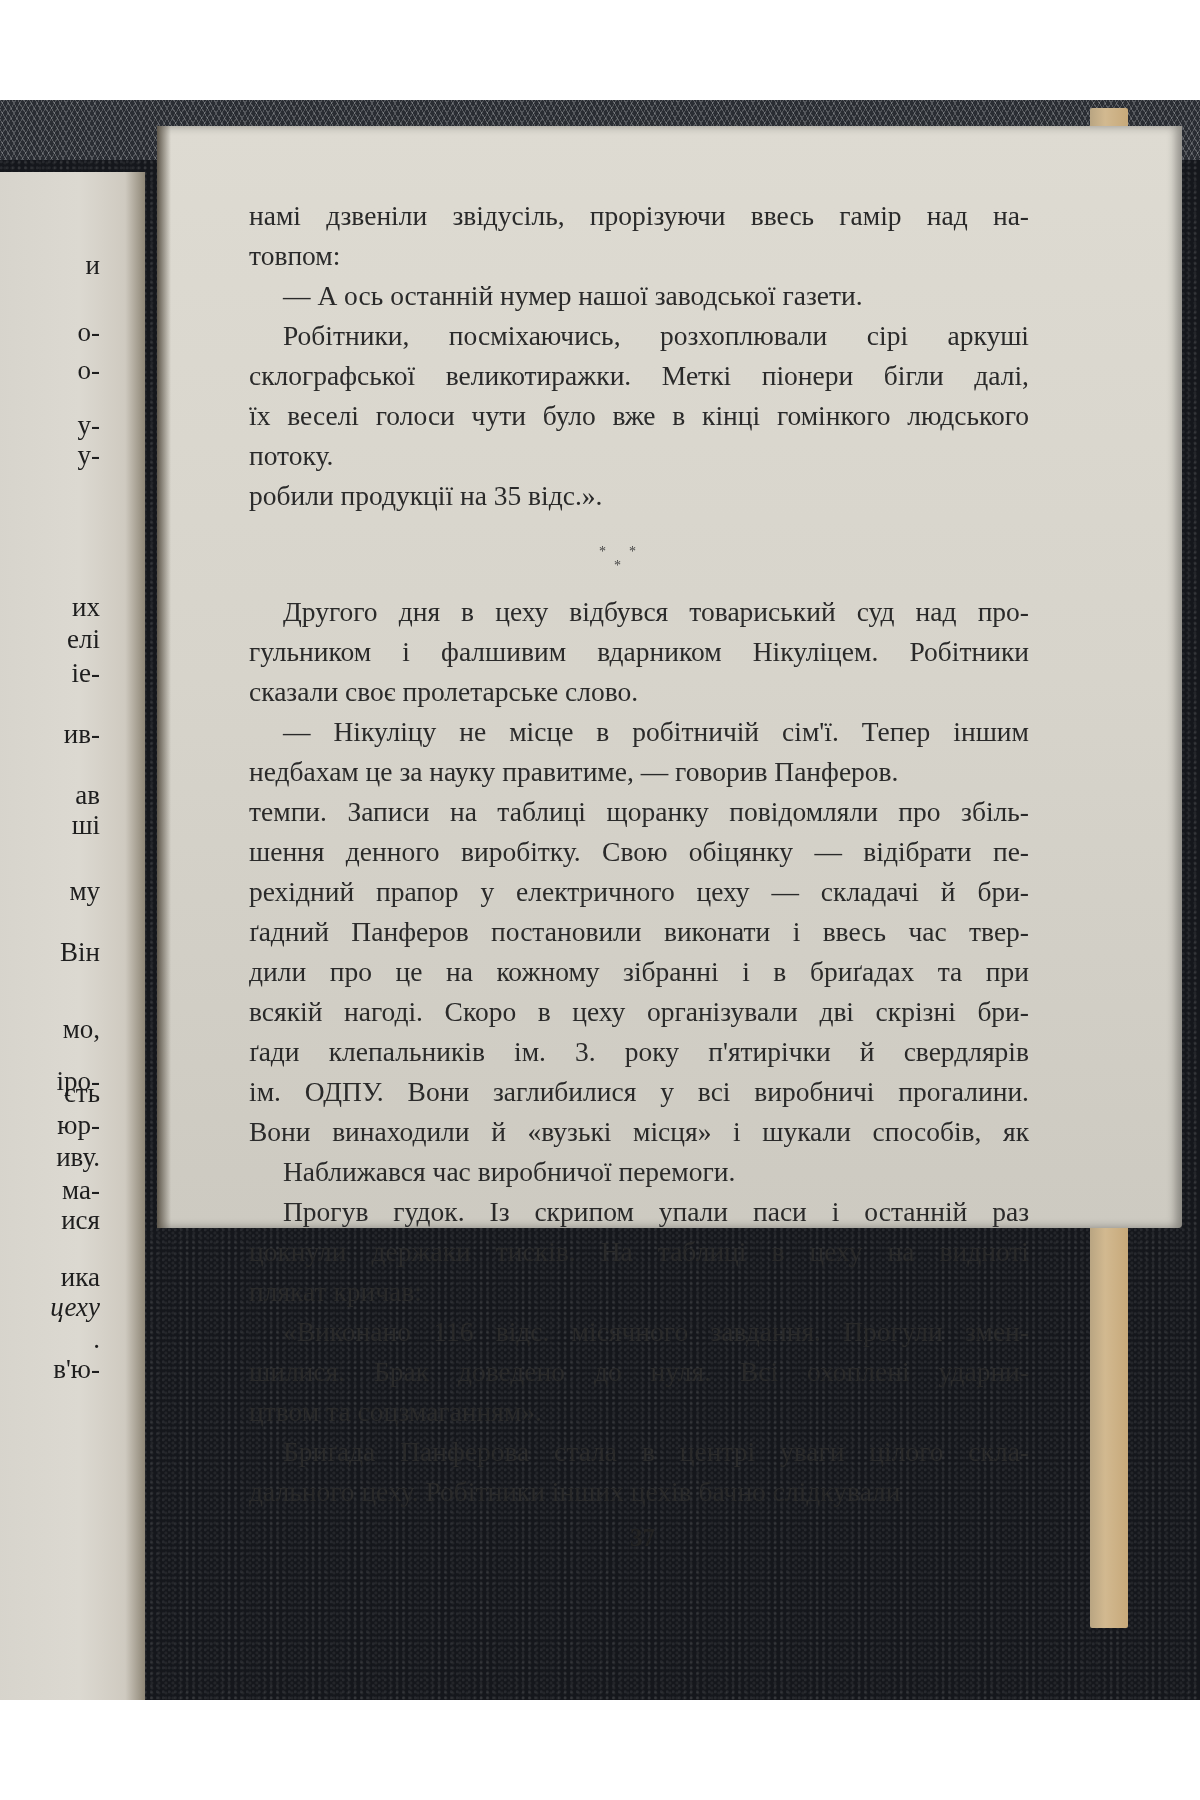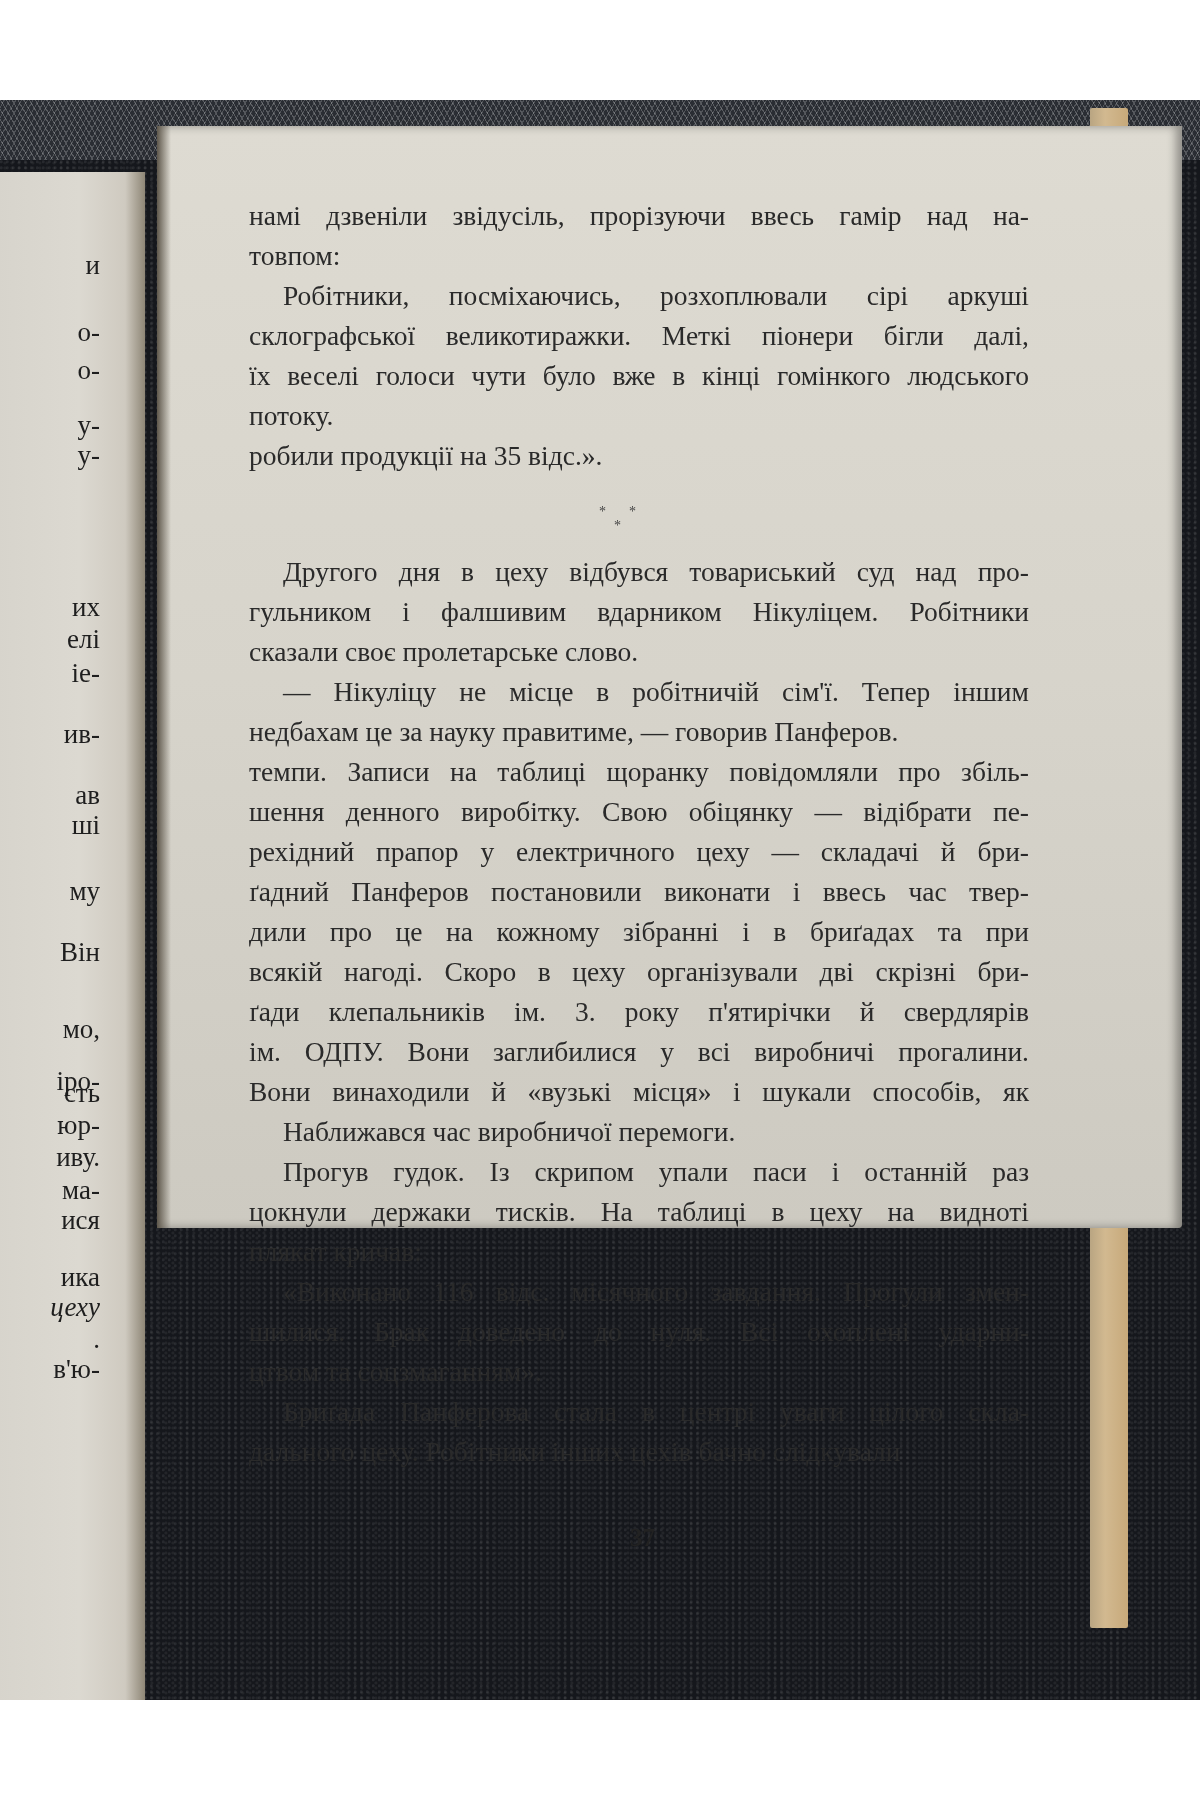--- a/index.html
+++ b/index.html
@@ -111,20 +111,23 @@
   <div class="cover-edge"></div>
 
   <div class="right-page">
     <div class="gutter"></div>
     <div class="text-block" id="text-block">
         <p>
           <span class="line">намі дзвеніли звідусіль, прорізуючи ввесь гамір над на-</span>
           <span class="line last">товпом:</span>
         </p>
         <p>
+          <span class="line last" style="padding-left: 34px;">— А ось останній нумер нашої заводської газети.</span>
+        </p>
+        <p>
           <span class="line" style="padding-left: 34px;">Робітники, посміхаючись, розхоплювали сірі аркуші</span>
           <span class="line">склографської великотиражки. Меткі піонери бігли далі,</span>
           <span class="line">їх веселі голоси чути було вже в кінці гомінкого людського</span>
           <span class="line last">потоку.</span>
         </p>
         <p>
           <span class="line last">робили продукції на 35 відс.».</span>
         </p>
         <div class="asterism">
           <span style="left: 350px; top: 16px;">*</span>

